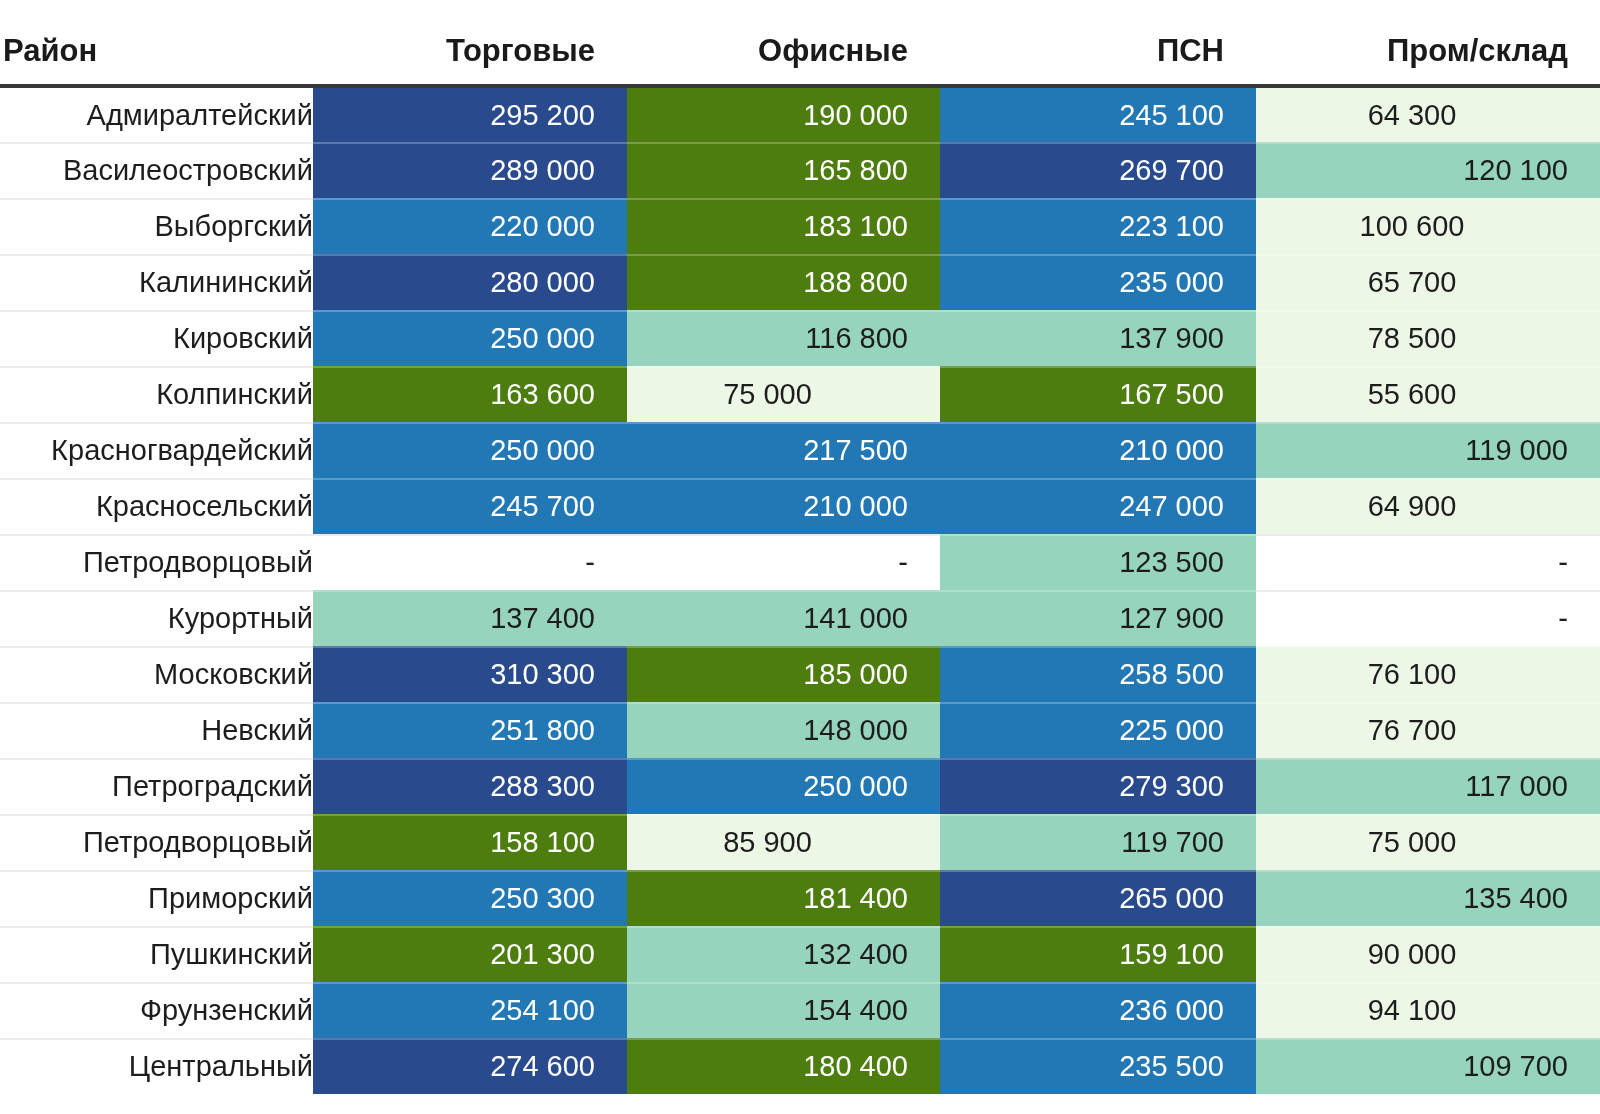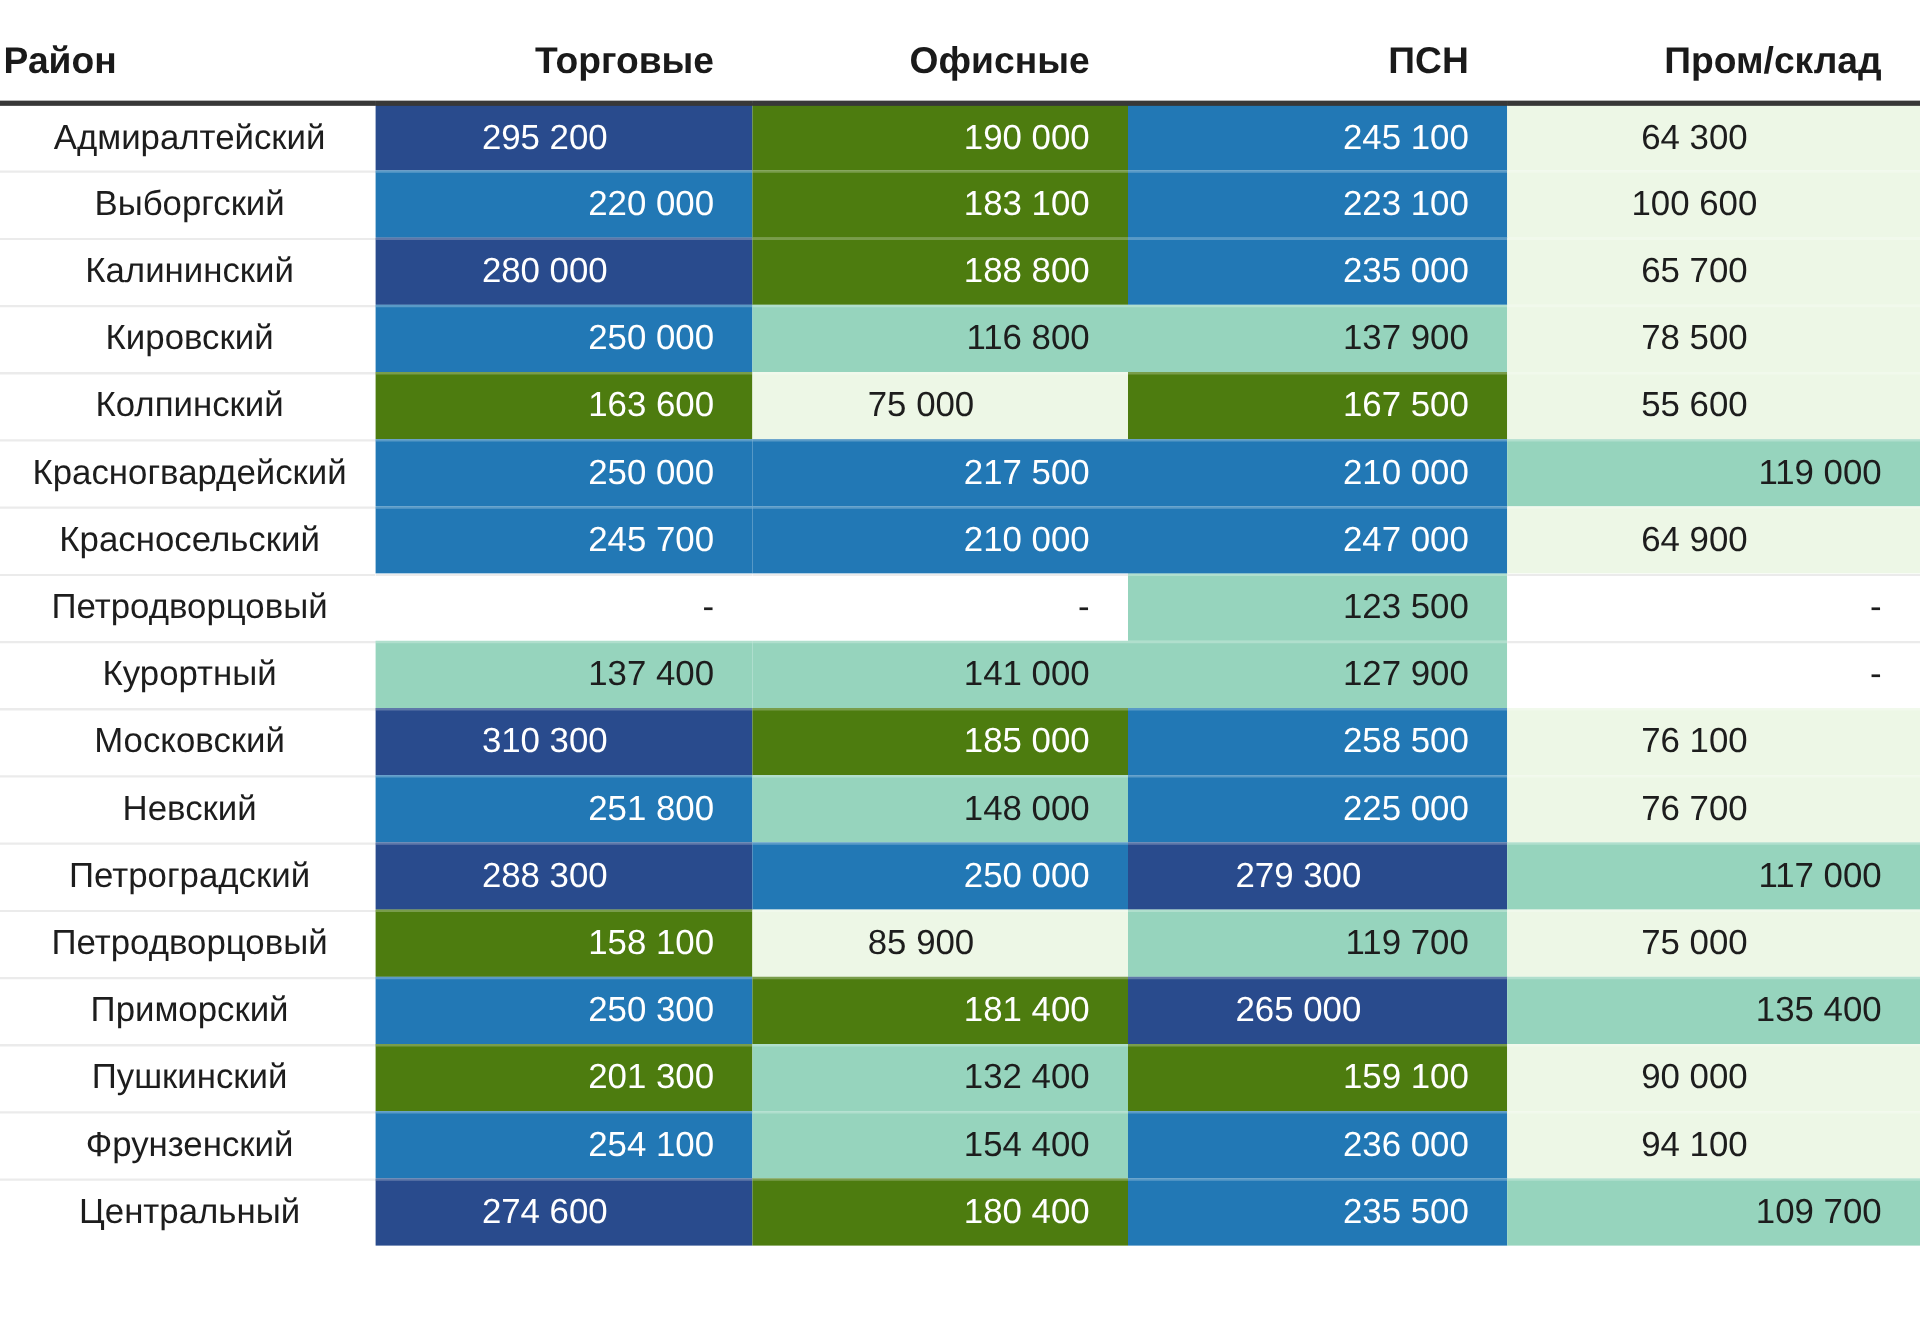--- a/index.html
+++ b/index.html
@@ -41,35 +41,35 @@
   td {
     height: 56px;
     box-sizing: border-box;
     font-size: 29px;
     text-align: right;
     vertical-align: middle;
     padding: 0 32px 0 0;
     white-space: nowrap;
   }
   td.district {
-    text-align: center;
+    text-align: right;
     padding: 0 0 0 3px;
     color: #1d1d1d;
     background: #ffffff;
     box-shadow: inset 0 2px 0 #ebebeb;
   }
   td.val   { box-shadow: inset 0 2px 0 rgba(255,255,255,0.25); }
   td.empty { background: #ffffff; color: #1d1d1d; box-shadow: inset 0 2px 0 #ebebeb; }
   tbody tr:first-child td { box-shadow: none; }
 
   .bin0 { background: #edf7e6; text-align: center; }
   .bin1 { background: #96d4bd; }
   .bin2 { background: #4d7c0f; }
   .bin3 { background: #2278b5; margin-left: 16px; }
-  .bin4 { background: #294b8d; text-align: center; }
+  .bin4 { background: #294b8d; }
   .dark-text  { color: #1d1d1d; }
   .light-text { color: #ffffff; }
 </style>
 </head>
 <body>
 
 <table>
   <colgroup>
     <col class="c0">
       <col class="c1">
@@ -88,20 +88,27 @@
   </thead>
   <tbody id="tbody">
       <tr>
         <td class="district">Адмиралтейский</td>
         <td class="val bin4 light-text">295 200</td>
         <td class="val bin2 light-text">190 000</td>
         <td class="val bin3 light-text">245 100</td>
         <td class="val bin0 dark-text">64 300</td>
       </tr>
       <tr>
+        <td class="district">Василеостровский</td>
+        <td class="val bin4 light-text">289 000</td>
+        <td class="val bin2 light-text">165 800</td>
+        <td class="val bin4 light-text">269 700</td>
+        <td class="val bin1 dark-text">120 100</td>
+      </tr>
+      <tr>
         <td class="district">Выборгский</td>
         <td class="val bin3 light-text">220 000</td>
         <td class="val bin2 light-text">183 100</td>
         <td class="val bin3 light-text">223 100</td>
         <td class="val bin0 dark-text">100 600</td>
       </tr>
       <tr>
         <td class="district">Калининский</td>
         <td class="val bin4 light-text">280 000</td>
         <td class="val bin2 light-text">188 800</td>

